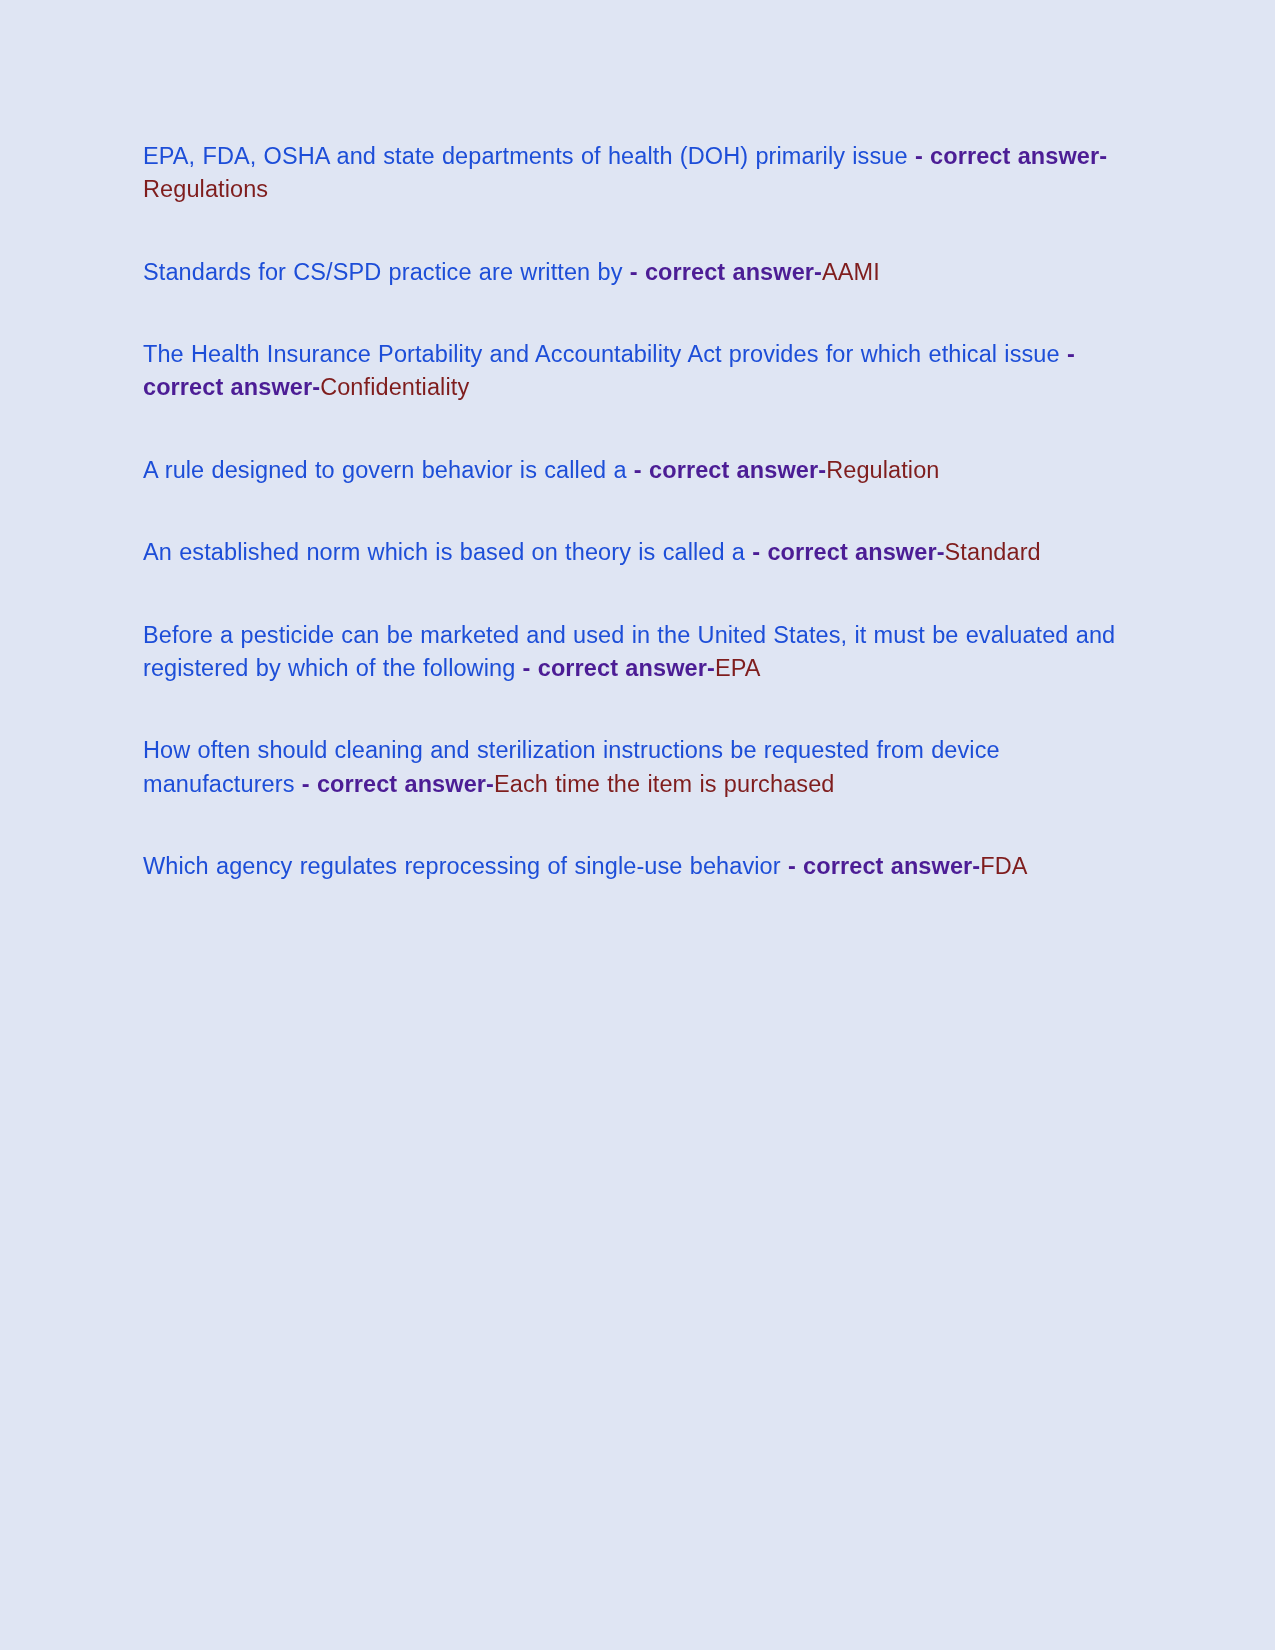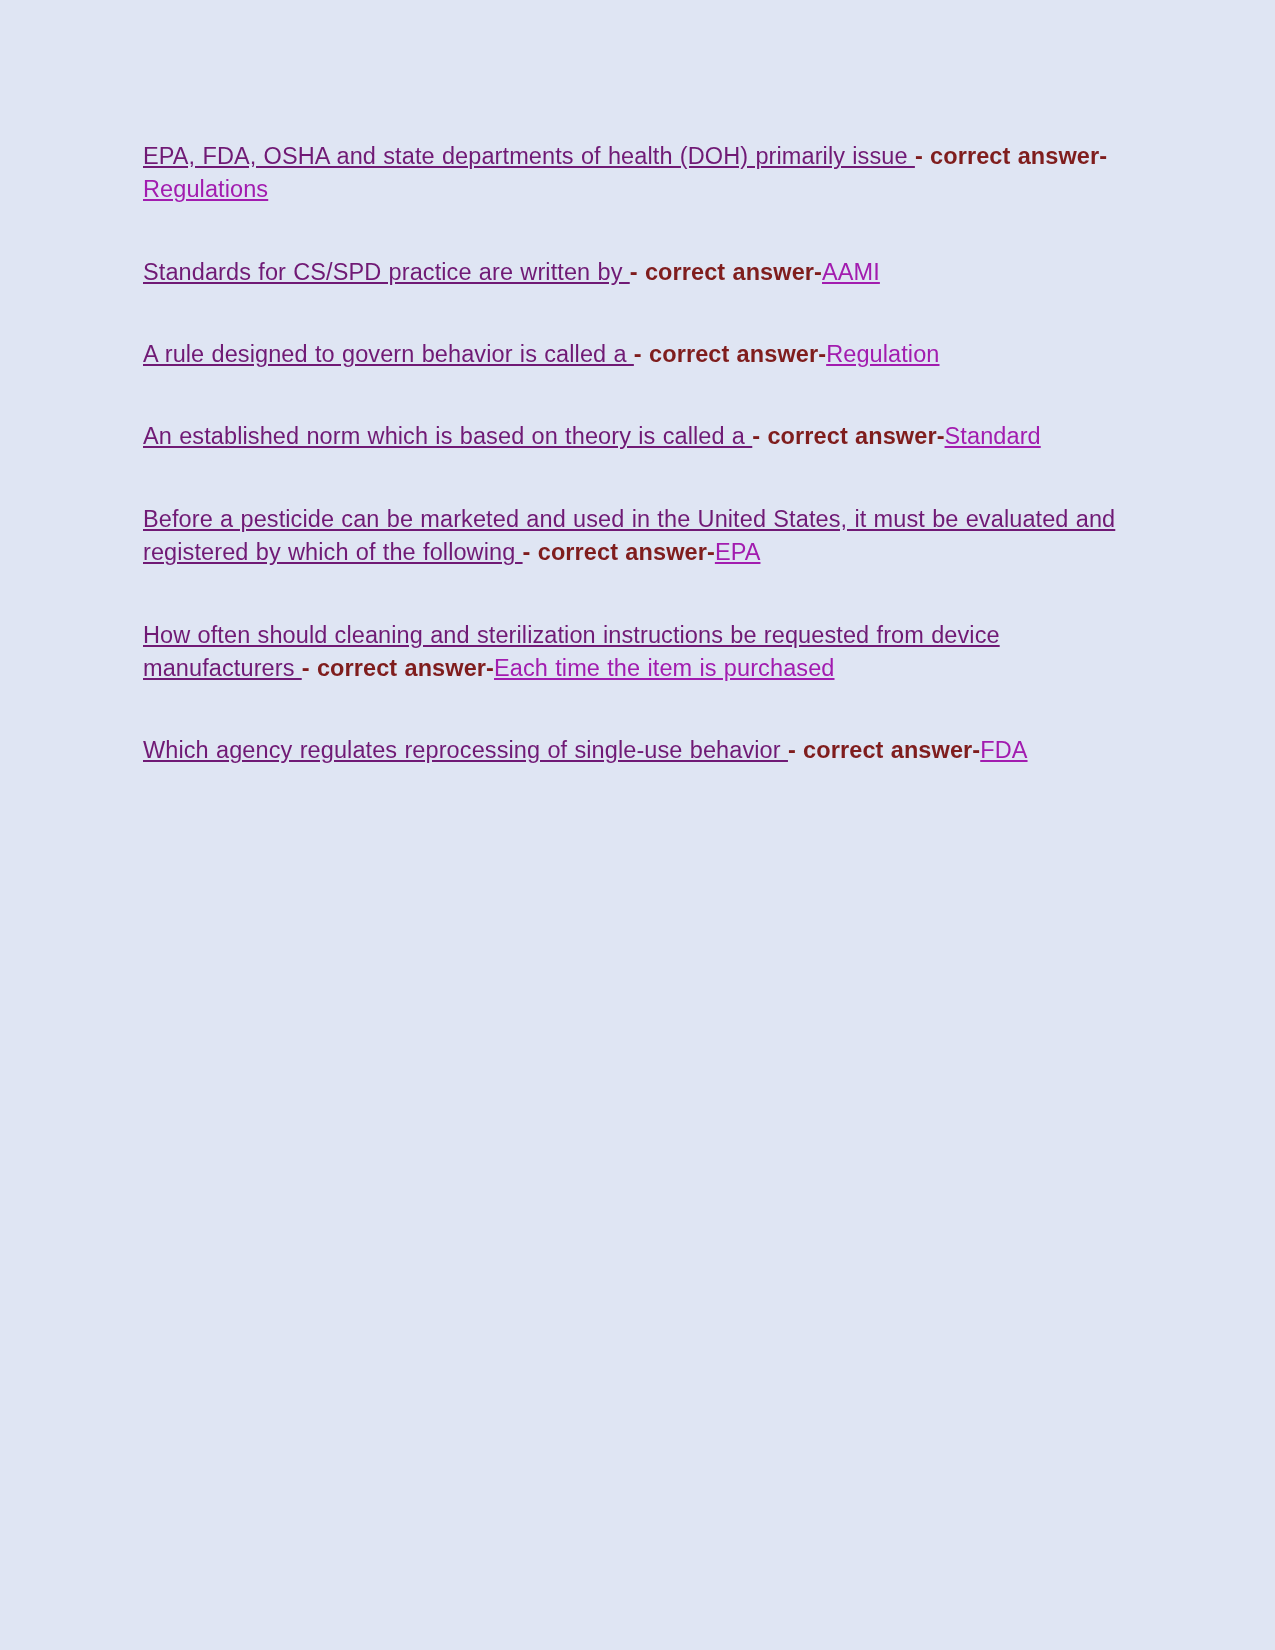--- a/index.html
+++ b/index.html
@@ -27,46 +27,47 @@
     line-height: 1.42;
     color: #1a1a1a;
     margin: 0 0 49px 0;
     letter-spacing: 0.1px;
     word-spacing: 0.6px;
   }
   .qa-item:last-child {
     margin-bottom: 0;
   }
   .q-text {
-    color: #701a75;
-    text-decoration: underline;
+    color: #1d4ed8;
   }
   .marker {
-    color: #7f1d1d;
+    color: #4c1d95;
     font-weight: bold;
   }
   .a-text {
-    color: #a21caf;
-    text-decoration: underline;
+    color: #7f1d1d;
   }
 </style>
 </head>
 <body>
 
 <div class="page">
   <div class="qa-list">
 
     <p class="qa-item">
       <span class="q-text">EPA, FDA, OSHA and state departments of health (DOH) primarily issue </span><span class="marker">- correct answer-</span><span class="a-text">Regulations</span>
     </p>
 
     <p class="qa-item">
       <span class="q-text">Standards for CS/SPD practice are written by </span><span class="marker">- correct answer-</span><span class="a-text">AAMI</span>
     </p>
 
+    <p class="qa-item">
+      <span class="q-text">The Health Insurance Portability and Accountability Act provides for which ethical issue </span><span class="marker">- correct answer-</span><span class="a-text">Confidentiality</span>
+    </p>
 
     <p class="qa-item">
       <span class="q-text">A rule designed to govern behavior is called a </span><span class="marker">- correct answer-</span><span class="a-text">Regulation</span>
     </p>
 
     <p class="qa-item">
       <span class="q-text">An established norm which is based on theory is called a </span><span class="marker">- correct answer-</span><span class="a-text">Standard</span>
     </p>
 
     <p class="qa-item">

